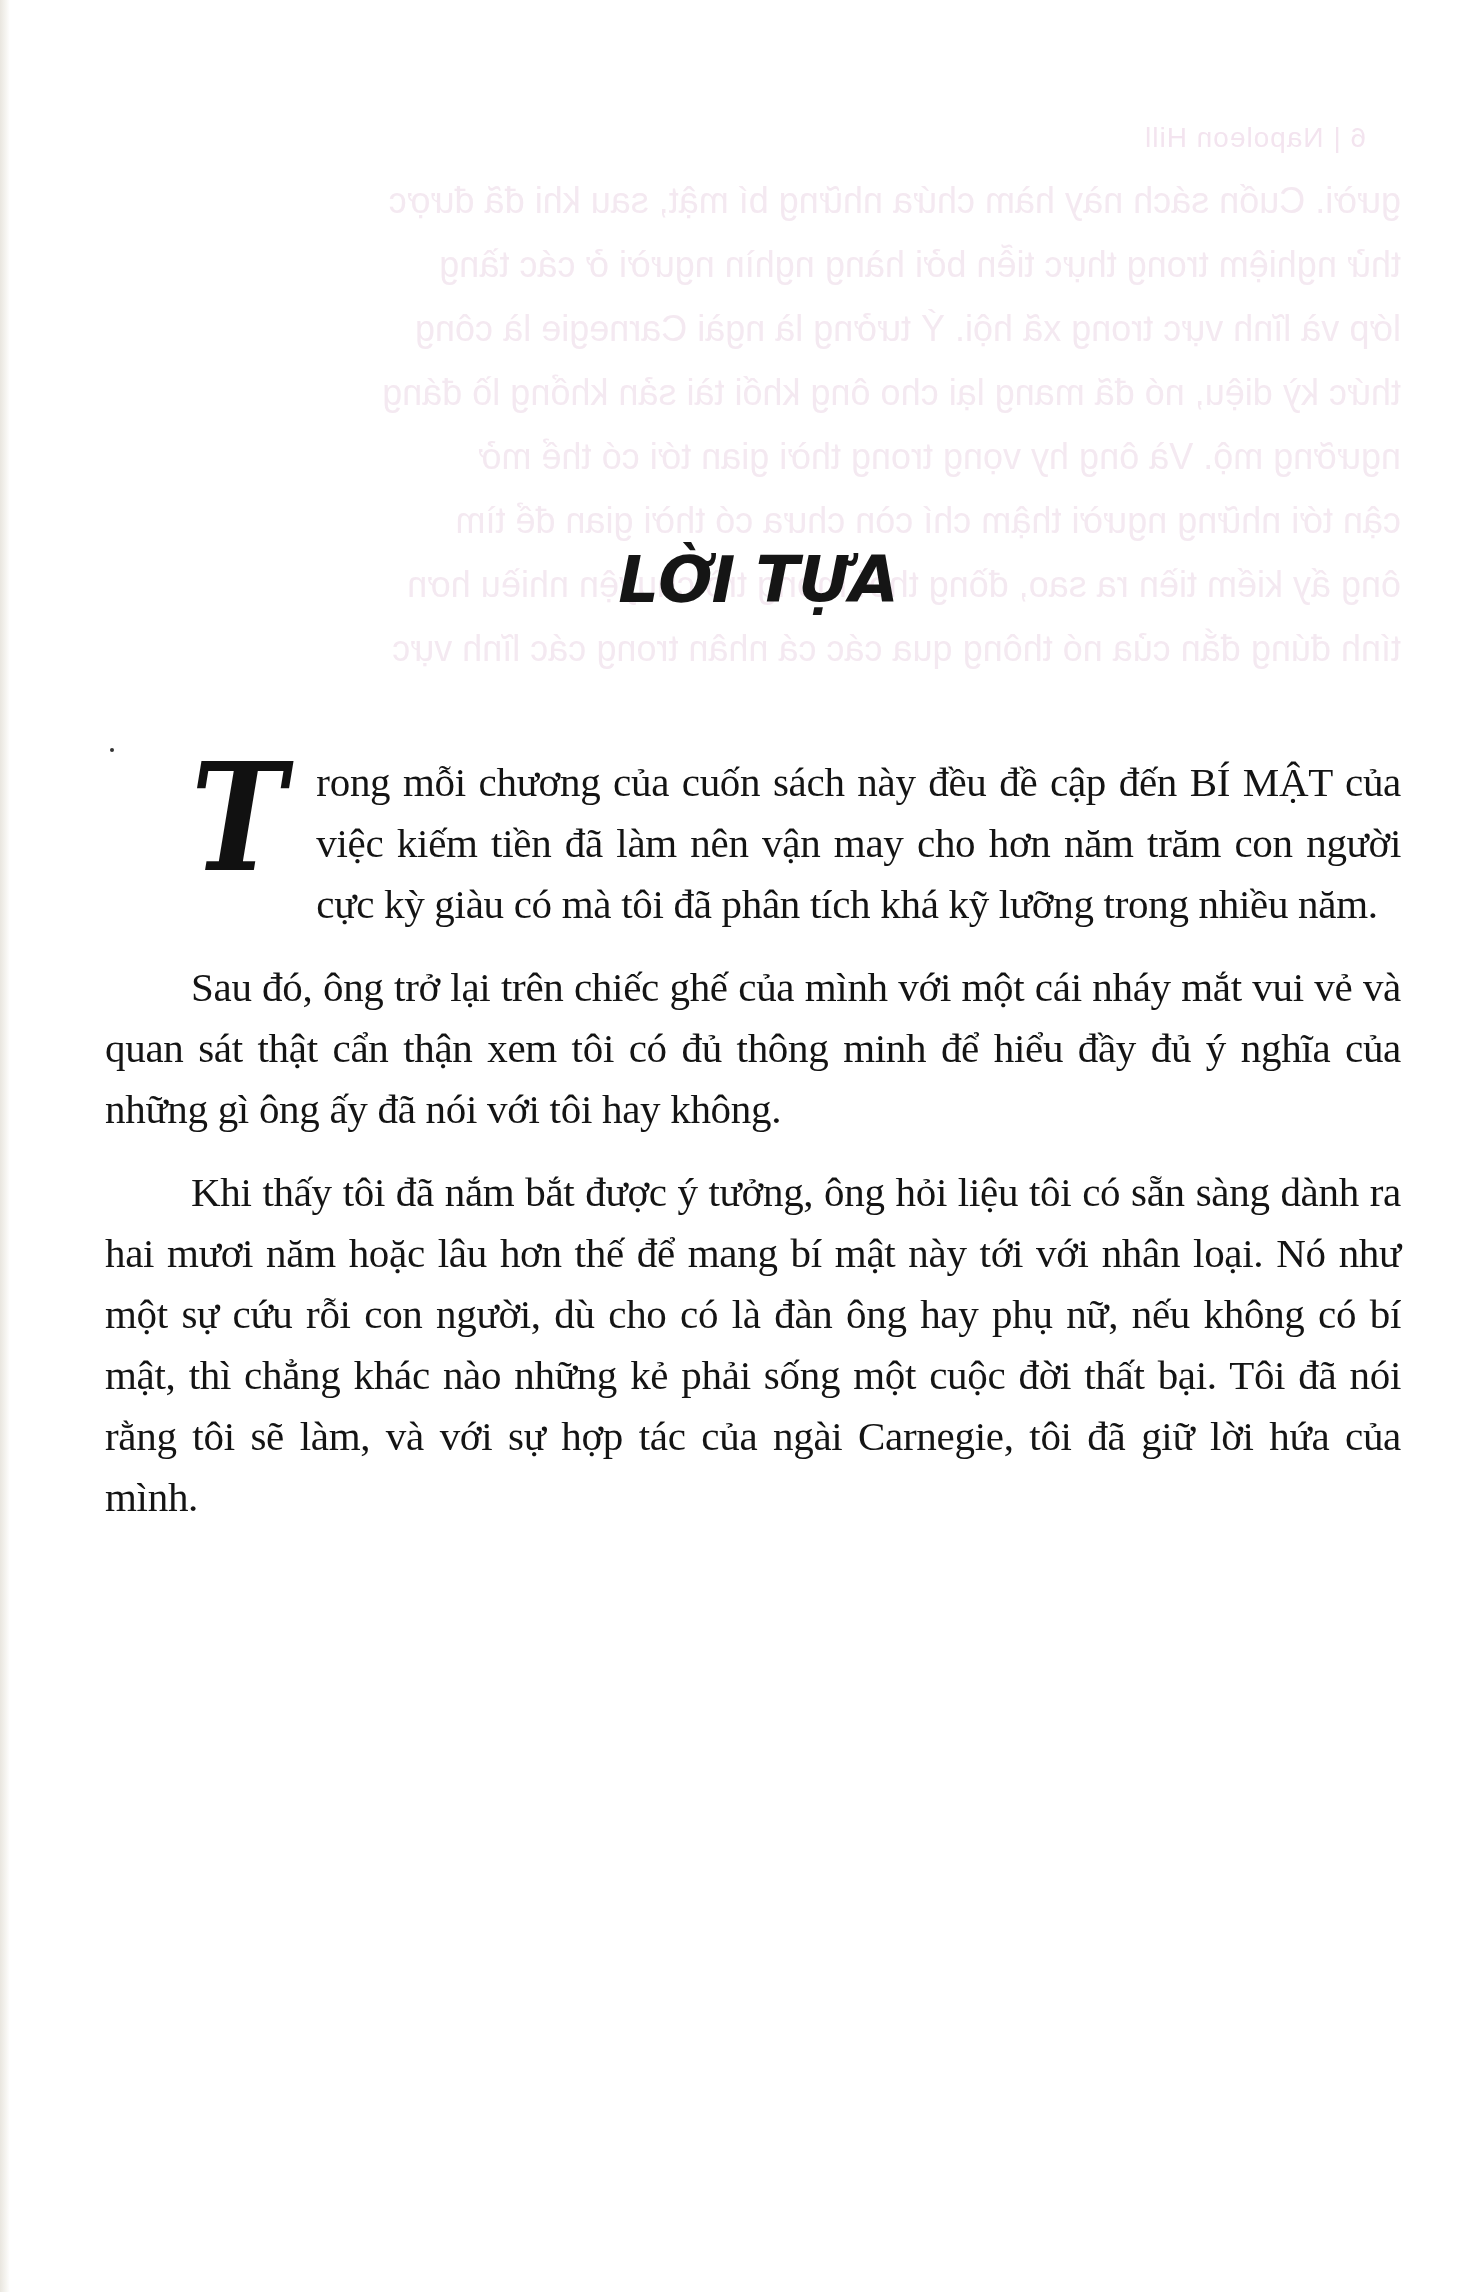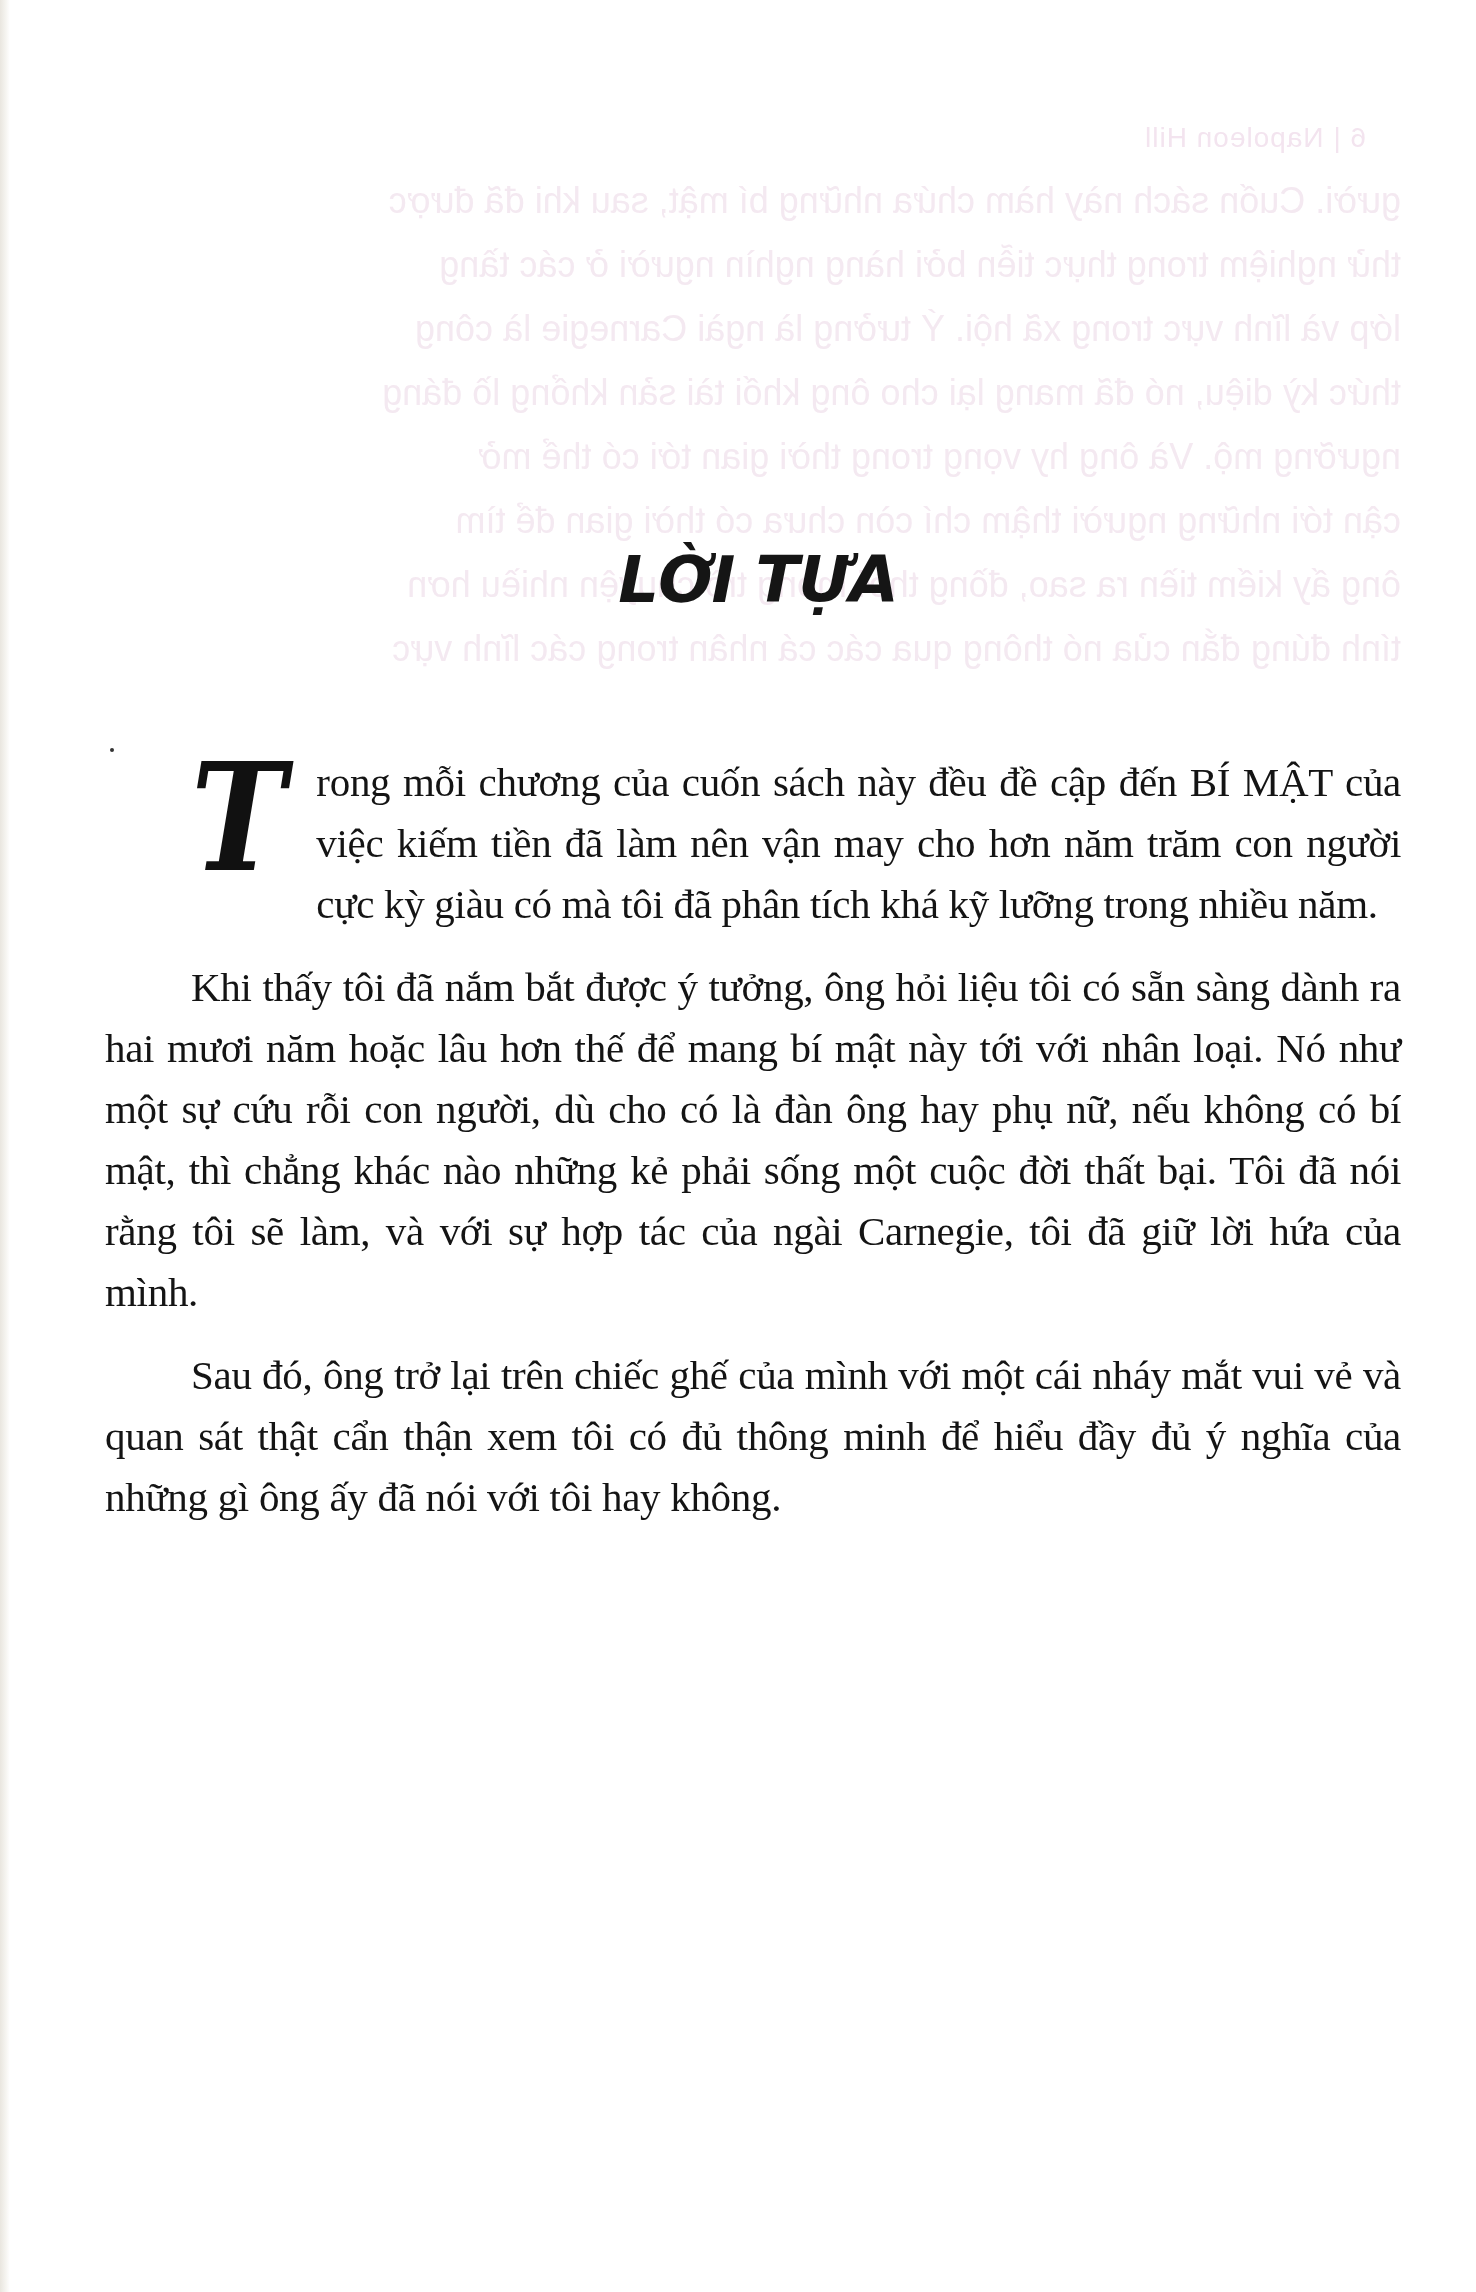--- a/index.html
+++ b/index.html
@@ -125,15 +125,15 @@
 
 <h1 class="title">LỜI TỰA</h1>
 
 <div class="stray-dot"></div>
 
 <div class="body-text">
   <p class="first">
     <span class="drop-cap">T</span>
     <span>rong mỗi chương của cuốn sách này đều đề cập đến BÍ MẬT của việc kiếm tiền đã làm nên vận may cho hơn năm trăm con người cực kỳ giàu có mà tôi đã phân tích khá kỹ lưỡng trong nhiều năm.</span>
   </p>
+  <p>Sau đó, ông trở lại trên chiếc ghế của mình với một cái nháy mắt vui vẻ và quan sát thật cẩn thận xem tôi có đủ thông minh để hiểu đầy đủ ý nghĩa của những gì ông ấy đã nói với tôi hay không.</p>
   <p>Khi thấy tôi đã nắm bắt được ý tưởng, ông hỏi liệu tôi có sẵn sàng dành ra hai mươi năm hoặc lâu hơn thế để mang bí mật này tới với nhân loại. Nó như một sự cứu rỗi con người, dù cho có là đàn ông hay phụ nữ, nếu không có bí mật, thì chẳng khác nào những kẻ phải sống một cuộc đời thất bại. Tôi đã nói rằng tôi sẽ làm, và với sự hợp tác của ngài Carnegie, tôi đã giữ lời hứa của mình.</p>
-  <p>Sau đó, ông trở lại trên chiếc ghế của mình với một cái nháy mắt vui vẻ và quan sát thật cẩn thận xem tôi có đủ thông minh để hiểu đầy đủ ý nghĩa của những gì ông ấy đã nói với tôi hay không.</p>
 </div>
 
 </body></html>

